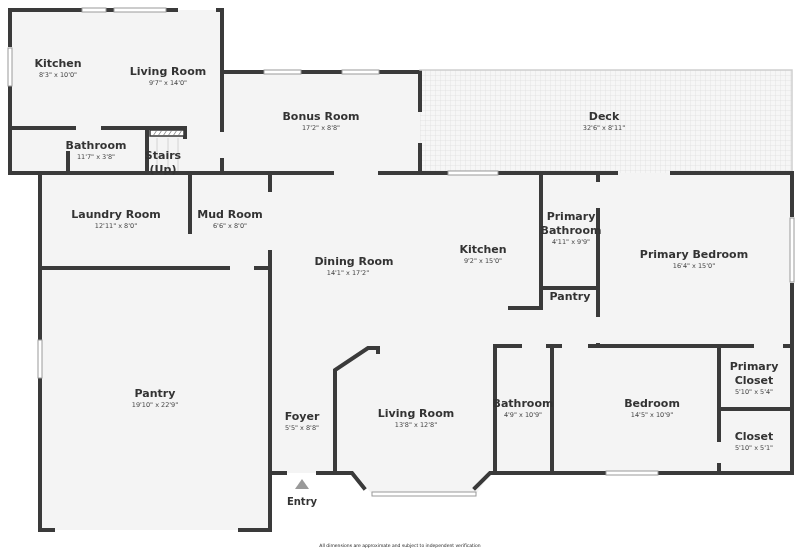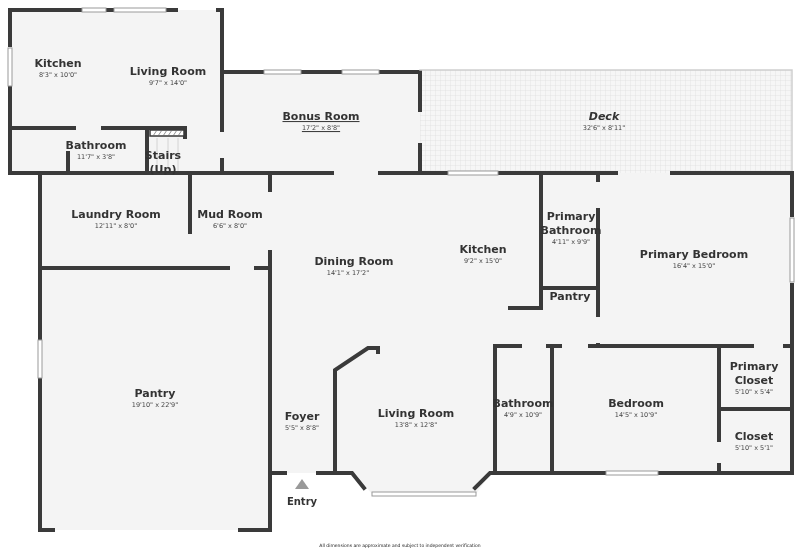--- a/index.html
+++ b/index.html
@@ -124,26 +124,26 @@
       <span class="d">9'7" x 14'0"</span>
     </div>
     <div class="lbl" style="left: 96px; top: 150px;">
       <span class="n" style="white-space: pre;">Bathroom</span>
       <span class="d">11'7" x 3'8"</span>
     </div>
     <div class="lbl" style="left: 163px; top: 155px; margin-top: 8px;">
       <span class="n" style="white-space: pre;">Stairs
 (Up)</span>
     </div>
-    <div class="lbl" style="left: 321px; top: 121px; text-decoration: underline;">
+    <div class="lbl" style="left: 321px; top: 121px;">
       <span class="n" style="white-space: pre;">Bonus Room</span>
       <span class="d">17'2" x 8'8"</span>
     </div>
     <div class="lbl" style="left: 604px; top: 121px;">
-      <span class="n" style="white-space: pre; font-style: italic;">Deck</span>
+      <span class="n" style="white-space: pre;">Deck</span>
       <span class="d">32'6" x 8'11"</span>
     </div>
     <div class="lbl" style="left: 116px; top: 219px;">
       <span class="n" style="white-space: pre;">Laundry Room</span>
       <span class="d">12'11" x 8'0"</span>
     </div>
     <div class="lbl" style="left: 230px; top: 219px;">
       <span class="n" style="white-space: pre;">Mud Room</span>
       <span class="d">6'6" x 8'0"</span>
     </div>
@@ -176,21 +176,21 @@
       <span class="d">5'5" x 8'8"</span>
     </div>
     <div class="lbl" style="left: 416px; top: 418px;">
       <span class="n" style="white-space: pre;">Living Room</span>
       <span class="d">13'8" x 12'8"</span>
     </div>
     <div class="lbl" style="left: 523px; top: 408px;">
       <span class="n" style="white-space: pre;">Bathroom</span>
       <span class="d">4'9" x 10'9"</span>
     </div>
-    <div class="lbl" style="left: 636px; top: 408px;">
+    <div class="lbl" style="left: 652px; top: 408px;">
       <span class="n" style="white-space: pre;">Bedroom</span>
       <span class="d">14'5" x 10'9"</span>
     </div>
     <div class="lbl" style="left: 754px; top: 378px;">
       <span class="n" style="white-space: pre;">Primary
 Closet</span>
       <span class="d">5'10" x 5'4"</span>
     </div>
     <div class="lbl" style="left: 754px; top: 441px;">
       <span class="n" style="white-space: pre;">Closet</span>

